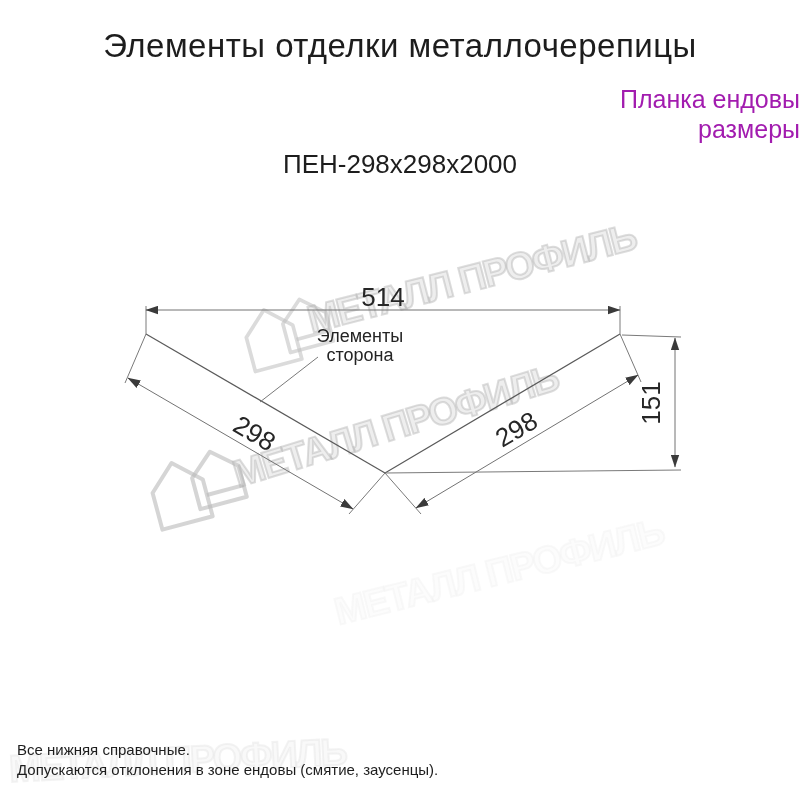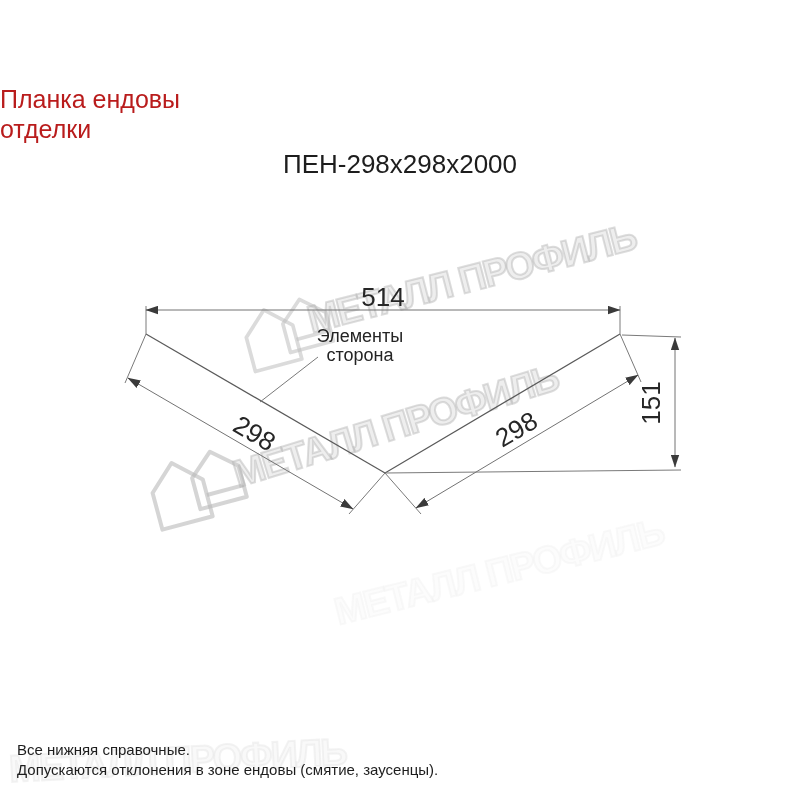--- a/index.html
+++ b/index.html
@@ -3,22 +3,22 @@
 <meta charset="utf-8">
 <style>
   html,body{margin:0;padding:0;background:#fff;}
   .page{
     position:relative;width:800px;height:800px;background:#ffffff;overflow:hidden;
     font-family:"Liberation Sans",sans-serif;color:#1d1d1d;
   }
   
   .title{position:absolute;top:27px;left:0;width:800px;text-align:center;
          font-size:33px;letter-spacing:.5px;color:#1d1d1d;}
-  .subtitle{position:absolute;top:84px;left:0;width:800px;text-align:left;
-            font-size:25px;line-height:30px;color:#b91c1c;}
+  .subtitle{position:absolute;top:84px;left:0;width:800px;text-align:right;
+            font-size:25px;line-height:30px;color:#a21caf;}
   .code{position:absolute;top:149px;left:0;width:800px;text-align:center;
         font-size:26px;color:#1d1d1d;}
   
   .face-label{position:absolute;left:288px;top:327px;width:144px;text-align:center;
               font-size:18px;line-height:18.5px;color:#242424;}
   
   .footer{position:absolute;left:17px;top:740px;font-size:15px;line-height:20px;color:#1d1d1d;}
   
   .wm-text{
     position:absolute;white-space:nowrap;font-weight:bold;font-size:38px;letter-spacing:-2px;
@@ -94,24 +94,25 @@
     <line x1="318" y1="357" x2="260" y2="402" stroke="#7a7a7a" stroke-width="1"></line>
 
     <g font-family="Liberation Sans, sans-serif" font-size="26" fill="#262626" text-anchor="middle">
       <text x="383" y="306">514</text>
       <text x="250" y="441" transform="rotate(30.5 250 441)">298</text>
       <text x="521" y="437" transform="rotate(-30.5 521 437)">298</text>
       <text x="660" y="403" transform="rotate(-90 660 403)">151</text>
     </g>
   </svg>
 
+  <div class="title">Элементы отделки металлочерепицы</div>
 
   <div class="subtitle">
     <div>Планка ендовы</div>
-    <div>отделки</div>
+    <div>размеры</div>
   </div>
 
   <div class="code">ПЕН-298х298х2000</div>
 
   <div class="face-label">
     <div>Элементы</div>
     <div>сторона</div>
   </div>
 
   <div class="footer">

